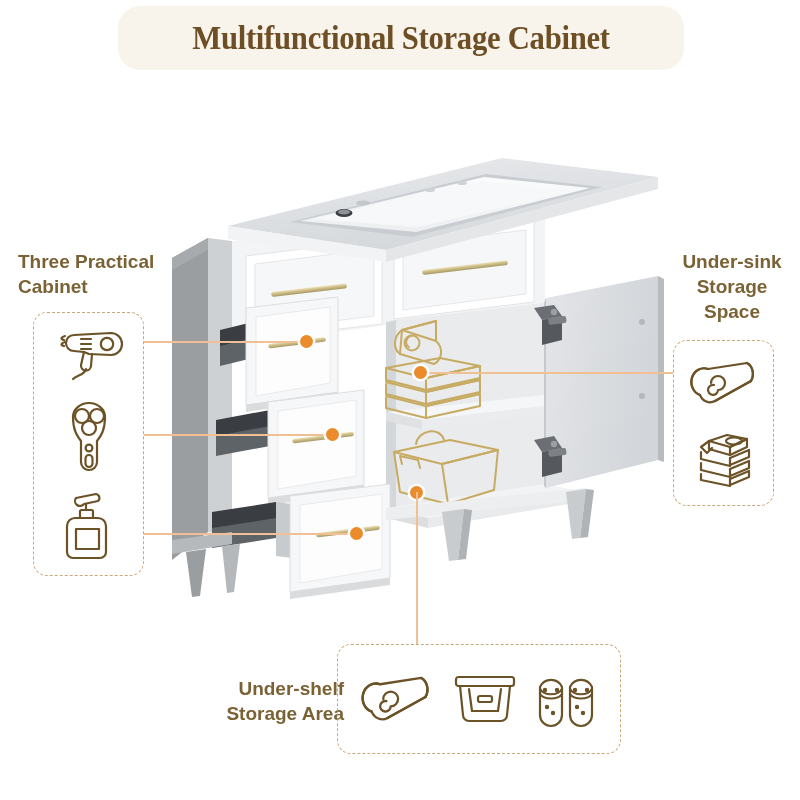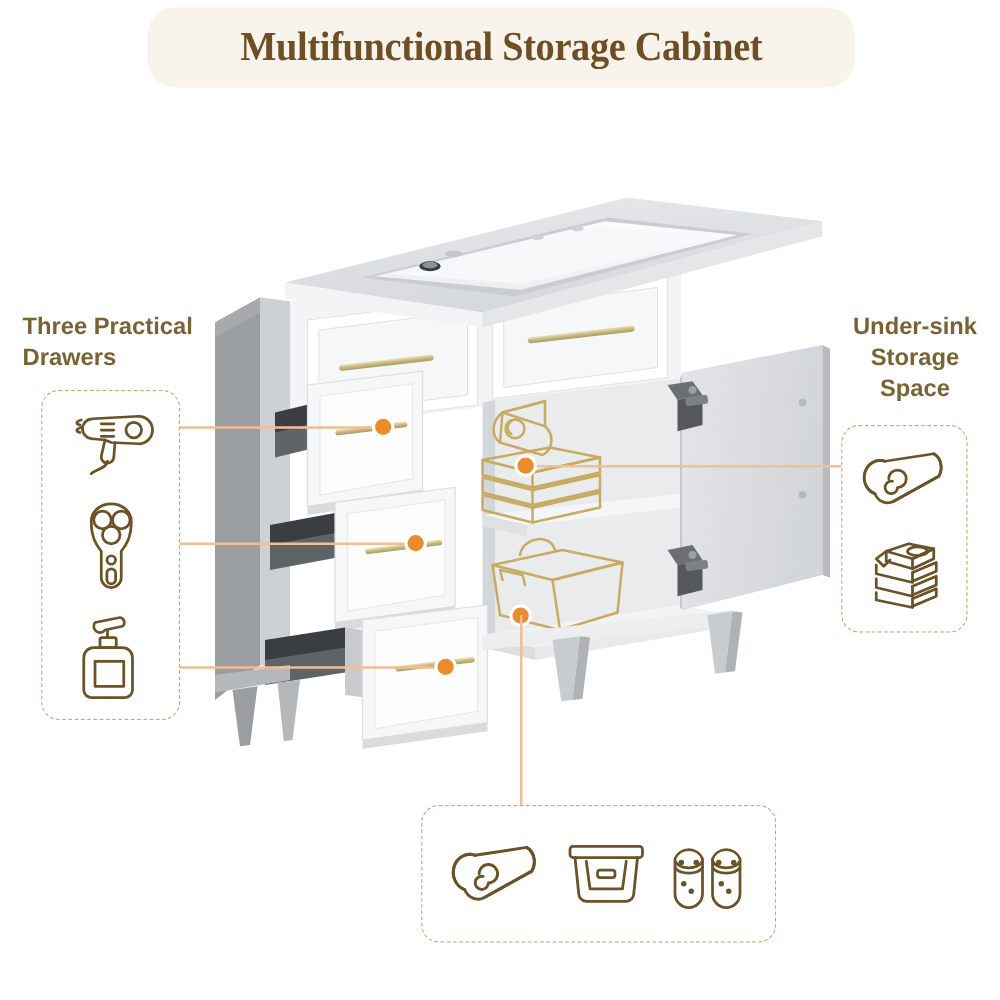--- a/index.html
+++ b/index.html
@@ -307,21 +307,21 @@
         <path d="M314,369 L322,370 L316,419 L308,420 Z" fill="#b0b3b6"></path>
       </g>
       <g>
         <path d="M416,352 L436,349 L430,398 L422,399 Z" fill="#c9ccce"></path>
         <path d="M436,349 L444,350 L438,397 L430,398 Z" fill="#b0b3b6"></path>
       </g>
     </svg>
   </div>
 
   <div class="callout-label" id="label-drawers">Three Practical
-Drawers</div>
+Cabinet</div>
 
   <div class="icon-box" id="box-left">
     <div class="icon-box-inner">
 
       <span>
         <svg class="lineicon" width="76" height="62" viewBox="0 0 76 62" fill="none" stroke="#6b5227" stroke-width="2.2" stroke-linecap="round" stroke-linejoin="round">
           <path d="M23,10 L60,8 A11,11 0 0 1 60,30 L38,29 L33,27 L23,26 A8,8 0 0 1 23,10 Z"></path>
           <circle cx="56" cy="19" r="6.2"></circle>
           <path d="M30,14 H40 M30,19 H40 M30,24 H40"></path>
           <path d="M33,27 L30,40 A5,5 0 0 0 40,41 L41,29"></path>
@@ -393,20 +393,22 @@
           <path d="M14,44 L14,50 L43,56 L43,49"></path>
           <path d="M43,49 L62,41 L62,47 L43,55"></path>
         </svg>
       </span>
     </div>
   </div>
 
   <div class="conn-line conn-h" style="left:420px; top:372px; width:253px;"></div>
   <div class="conn-dot" style="left:414px; top:366px;"></div>
 
+  <div class="callout-label" id="label-undershelf">Under-shelf
+Storage Area</div>
 
   <div class="icon-box" id="box-bottom">
     <div class="icon-box-inner">
 
       <span>
         <svg class="lineicon" width="78" height="52" viewBox="0 0 74 48" fill="none" stroke="#6b5227" stroke-width="2.2" stroke-linecap="round" stroke-linejoin="round">
           <path d="M21,10 L60,4 A10,12 0 0 1 64,22 L28,42 A11,12 0 0 1 13,36 A12,13 0 0 1 21,10 Z"></path>
           <path d="M21,10 A12,13 0 0 0 13,36"></path>
           <path d="M60,4 A10,12 0 0 1 64,22"></path>
           <path d="M24,24 A7,7 0 1 1 31,31 A5,5 0 1 1 27,26"></path>

